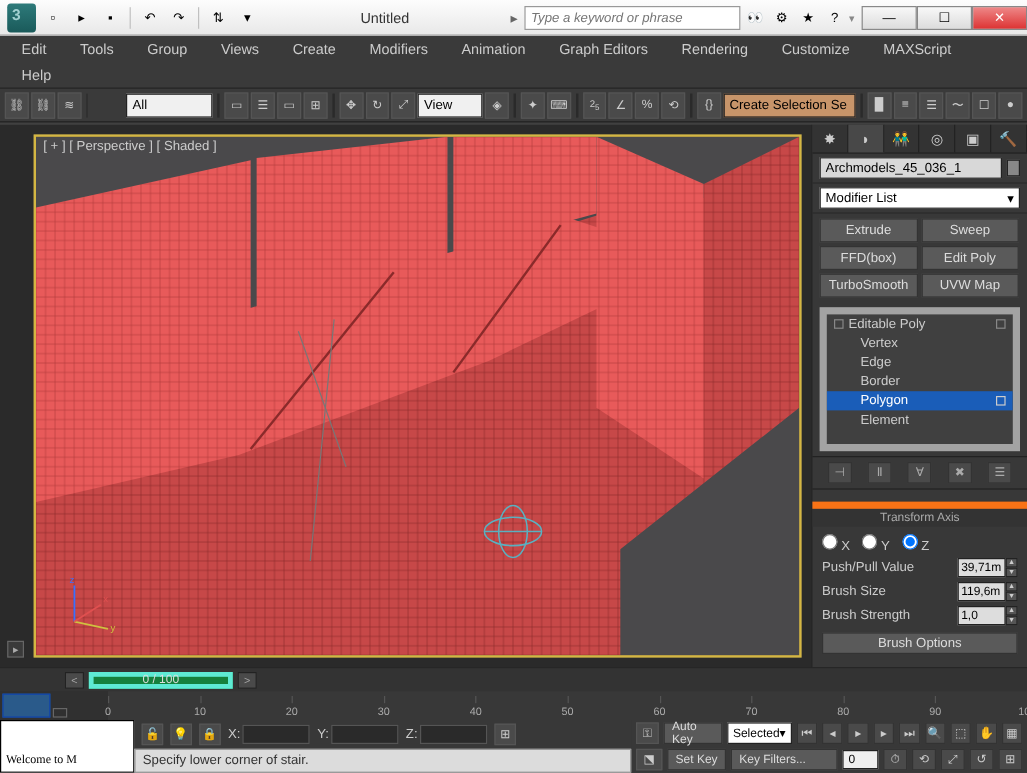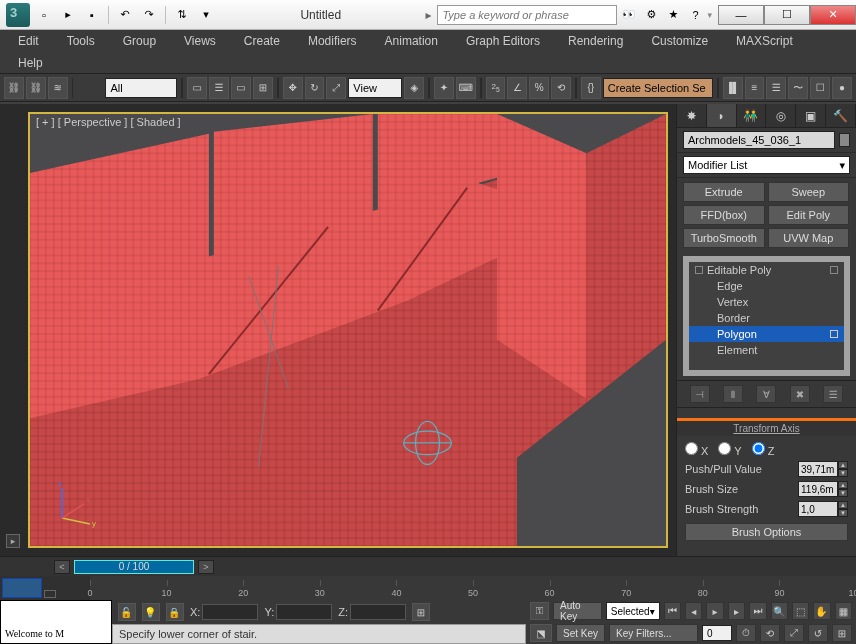--- a/index.html
+++ b/index.html
@@ -53,35 +53,35 @@
 .mod-btns { display: flex; flex-wrap: wrap; gap: 3px; padding: 4px 6px; }
 .mod-btn { width: calc(50% - 2px); height: 20px; background: #5a5a5a; border: 1px solid #333; color: #ddd; font-size: 11px; display: flex; align-items: center; justify-content: center; cursor: pointer; }
 .stack { margin: 4px 6px; border: 6px solid #a3a3a3; background: #404040; height: 120px; overflow: auto; font-size: 11px; }
 .stack-item { padding: 2px 6px; cursor: pointer; }
 .stack-item.hdr { font-weight: normal; display: flex; align-items: center; gap: 4px; }
 .stack-sq { display: inline-block; width: 8px; height: 8px; border: 1px solid #888; }
 .stack-item.sel { background: #1a5db8; color: #fff; display:flex; justify-content:space-between; align-items:center; }
 .stack-sub { padding-left: 28px; }
 .stack-tools { display: flex; justify-content: space-around; padding: 4px 6px; border-top: 1px solid #222; border-bottom: 1px solid #222; }
 .stack-tool { width: 20px; height: 18px; background: #4a4a4a; border: 1px solid #333; color: #aaa; font-size: 10px; display:flex; align-items:center; justify-content:center; cursor:pointer; }
-.rollout-title { background: #333; padding: 2px 6px; font-size: 10px; color: #aaa; border-top: 3px solid #f97316; text-align: center; text-decoration: underline; }
+.rollout-title { background: #333; padding: 2px 6px; font-size: 10px; color: #aaa; border-top: 6px solid #f97316; text-align: center; }
 .rollout-body { padding: 4px 8px; }
 .radio-row { display: flex; gap: 10px; padding: 2px 0; }
 .spinner-row { display: flex; align-items: center; justify-content: space-between; padding: 2px 0; }
 .spinner { display: flex; align-items: center; }
 .spinner input { width: 40px; height: 16px; background: #ddd; border: 1px solid #222; font-size: 10px; padding: 0 2px; }
 .spinner-btns { display:flex; flex-direction:column; }
 .spinner-btns div { width: 10px; height: 8px; background: #555; border: 1px solid #222; font-size: 6px; line-height: 6px; text-align: center; color: #ccc; cursor:pointer; }
 .wide-btn { width: 100%; height: 18px; background: #5a5a5a; border: 1px solid #333; color: #ddd; font-size: 11px; margin-top: 4px; cursor:pointer; }
 
 
 .bottom { position: absolute; left: 0; right: 0; bottom: 0; height: 88px; background: #383838; border-top: 1px solid #222; display: flex; flex-direction: column; }
 .timeslider-row { height: 20px; display: flex; align-items: center; background: #333; padding: 0 8px 0 54px; gap: 4px; }
 .timeslider-btn { width: 16px; height: 14px; background: #4a4a4a; border: 1px solid #222; color: #aaa; font-size: 9px; display:flex; align-items:center; justify-content:center; cursor:pointer; }
-.timeslider-thumb { width: 120px; height: 14px; background: #0369a1; border: 1px solid #5eead4; color: #ddd; font-size: 10px; display:flex; align-items:center; justify-content:center; cursor:pointer; }
+.timeslider-thumb { width: 120px; height: 14px; background: #15803d; border: 4px solid #5eead4; color: #ddd; font-size: 10px; display:flex; align-items:center; justify-content:center; cursor:pointer; }
 .track-row { height: 24px; background: #303030; display: flex; align-items: center; position: relative; }
 .track-left { width: 90px; height: 100%; display:flex; align-items:flex-end; padding: 2px; gap:2px; }
 .track-thumb { width: 40px; height: 20px; background: #2a5a8a; border: 1px solid #14a; }
 .track-mini { width: 12px; height: 8px; border: 1px solid #666; }
 .ruler { flex: 1; height: 100%; position: relative; background: #383838; }
 .ruler-tick { position: absolute; bottom: 2px; font-size: 9px; color: #aaa; transform: translateX(-50%); }
 .ruler-line { position: absolute; top: 4px; bottom: 14px; width: 1px; background: #555; }
 .status-row { flex: 1; display: flex; align-items: stretch; }
 .status-left { width: 112px; background: #fff; color: #000; font-size: 10px; font-family: Liberation Serif, serif; padding: 4px; border: 1px solid #000; display:flex; align-items:flex-end; }
 .status-mid { flex: 1; display: flex; flex-direction: column; }
@@ -263,22 +263,22 @@
       <div class="mod-btn">Edit Poly</div>
       <div class="mod-btn">TurboSmooth</div>
       <div class="mod-btn">UVW Map</div>
     </div>
     <div class="stack">
       <div class="stack-item hdr">
           <span class="stack-sq"></span>
           <span>Editable Poly</span>
           <span style="margin-left:auto" class="stack-sq"></span>
         </div>
+      <div class="stack-item stack-sub">Vertex</div>
       <div class="stack-item stack-sub">Edge</div>
-      <div class="stack-item stack-sub">Vertex</div>
       <div class="stack-item stack-sub">Border</div>
       <div class="stack-item stack-sub sel">
           <span>Polygon</span>
           <span class="stack-sq" style="border-color:#ccc"></span>
         </div>
       <div class="stack-item stack-sub">Element</div>
     </div>
     <div class="stack-tools">
       <div class="stack-tool">⊣</div>
       <div class="stack-tool">Ⅱ</div>

